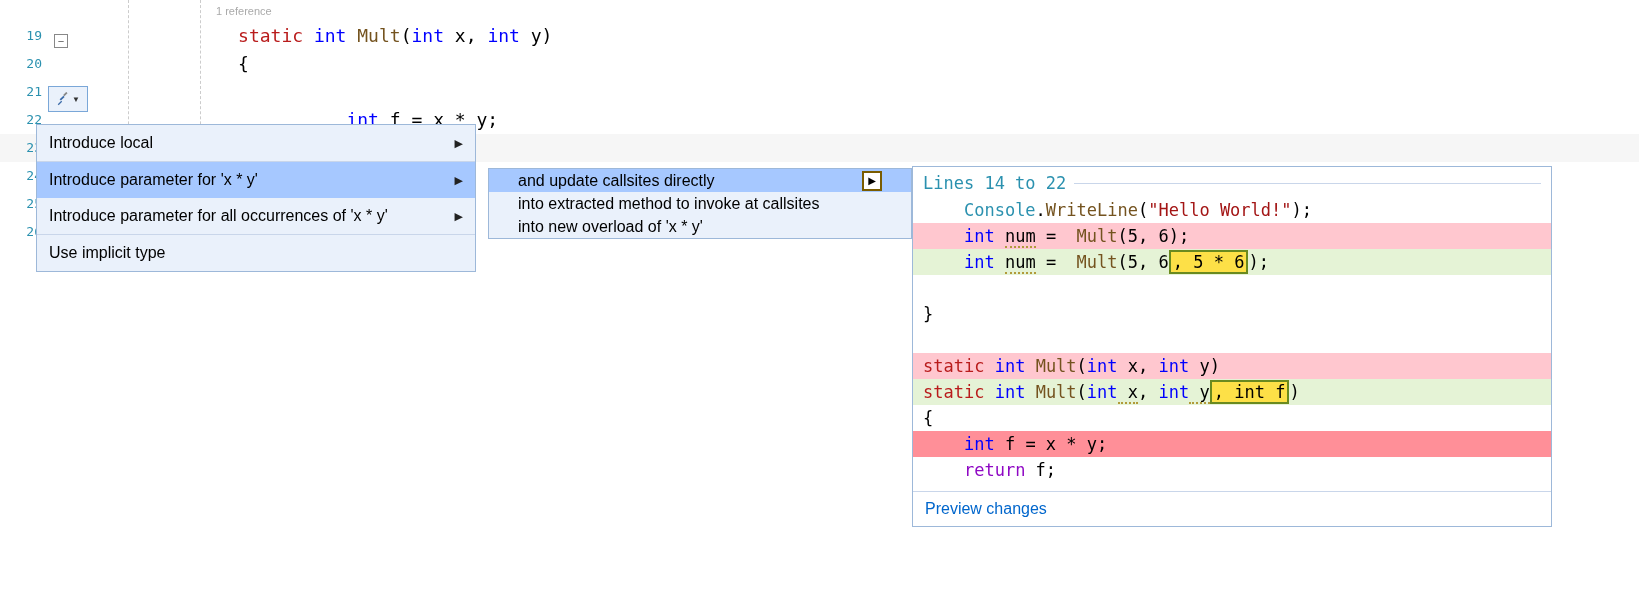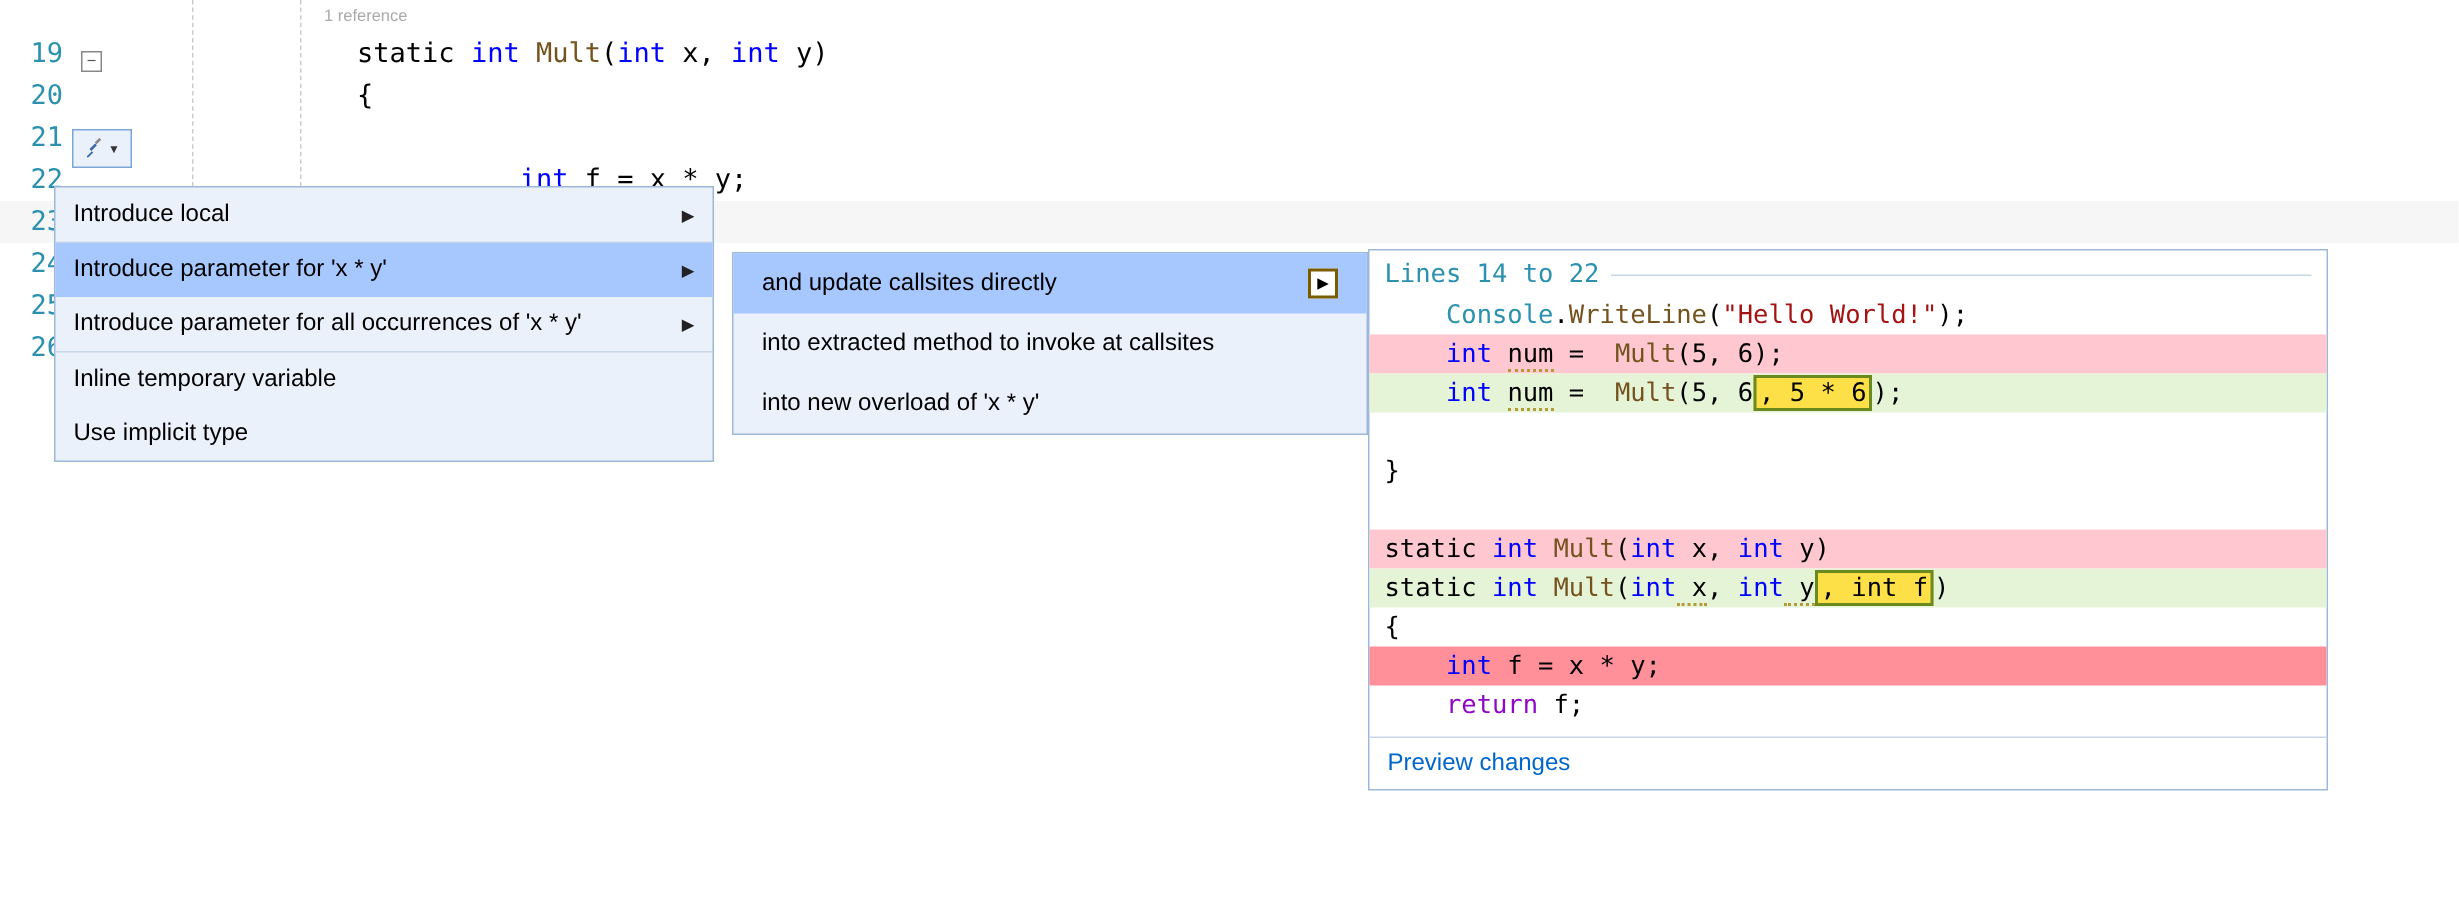--- a/index.html
+++ b/index.html
@@ -14,21 +14,21 @@
     }
     .editor-area {
       position: relative;
       display: flex;
     }
     .gutter {
       width: 48px;
       text-align: right;
       color: #2b91af;
       font-family: Consolas, monospace;
-      font-size: 18px;
+      font-size: 13px;
       padding-right: 6px;
       user-select: none;
     }
     .gutter-line { height: 28px; line-height: 28px; }
     .fold-col {
       width: 40px;
       position: relative;
     }
     .fold-box {
       position: absolute;
@@ -78,21 +78,21 @@
       margin-left: 108px;
     }
     .code-line { height: 28px; white-space: pre; }
     .hl-line {
       position: absolute;
       left: -120px; right: -1400px;
       height: 28px;
       background: #f6f6f6;
       z-index: -1;
     }
-    .kw { color: #000000; }
+    .kw { color: #b91c1c; }
     .type { color: #0000ff; }
     .method { color: #74531f; }
     .punct { color: #000; }
     .ident { color: #000; }
     .classref { color: #2b91af; }
     .string { color: #a31515; }
     .retkw { color: #8f08c4; }
 
     
     .menu1 {
@@ -123,25 +123,25 @@
     
     .menu2 {
       position: absolute;
       top: 168px; left: 488px;
       width: 424px;
       background: #eaf1fb;
       border: 1px solid #9db8d9;
       font-size: 16px;
     }
     .menu2 .mi {
-      height: 40px;
+      height: 23px;
       display: flex;
       align-items: center;
       justify-content: space-between;
-      padding: 0 19px;
+      padding: 0 29px;
       cursor: pointer;
     }
     .menu2 .mi.selected {
       background: #a6c8ff;
     }
     .menu2 .arrow-box {
       width: 20px; height: 20px;
       border: 2px solid #7a5c00;
       display: flex; align-items: center; justify-content: center;
       font-size: 10px;
@@ -245,23 +245,20 @@
   <div class="sep"></div>
   <div class="mi selected">
     <span>Introduce parameter for 'x * y'</span>
     <span class="arrow">▶</span>
   </div>
   <div class="mi">
     <span>Introduce parameter for all occurrences of 'x * y'</span>
     <span class="arrow">▶</span>
   </div>
   <div class="sep"></div>
-  <div class="mi">
-    <span>Inline temporary variable</span>
-  </div>
   <div class="mi">
     <span>Use implicit type</span>
   </div>
 </div>
 
 <div class="menu2">
   <div class="mi selected">
     <span>and update callsites directly</span>
     <span class="arrow-box">▶</span>
   </div>

